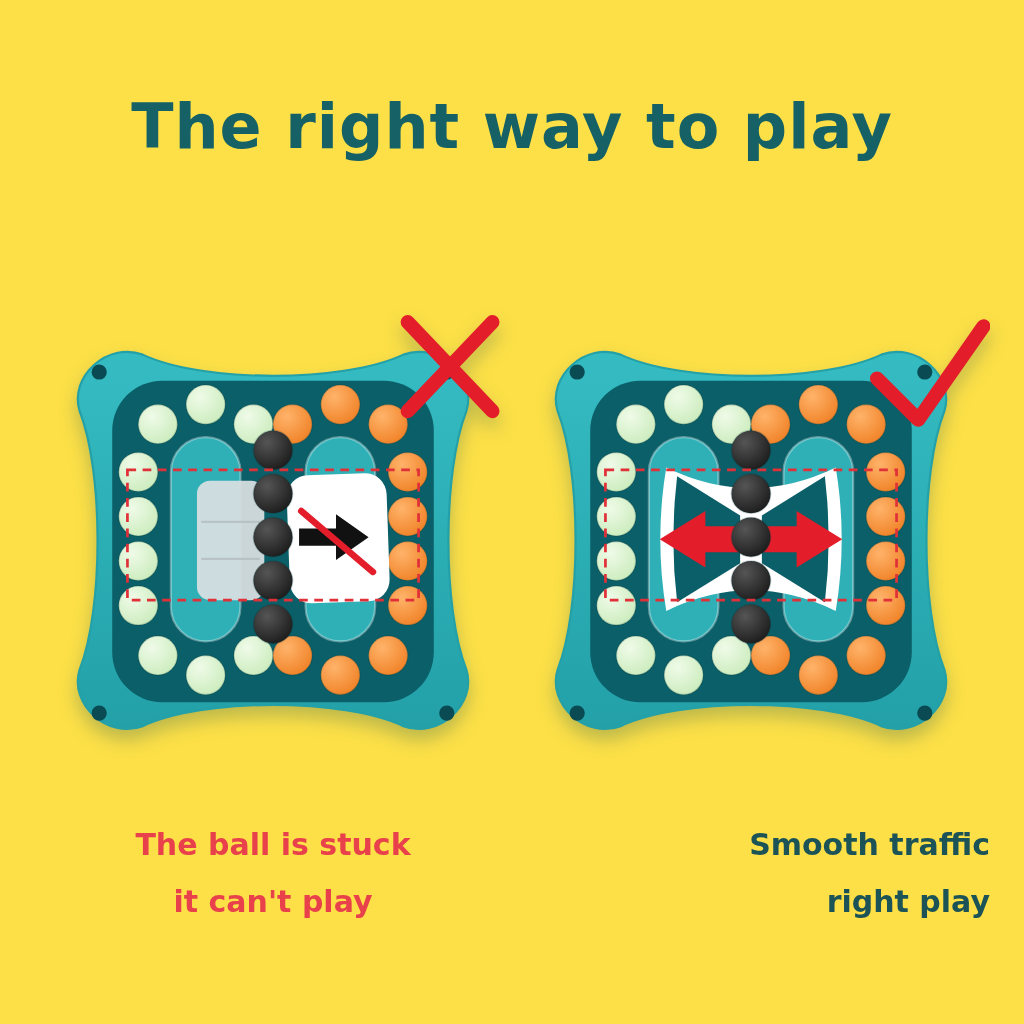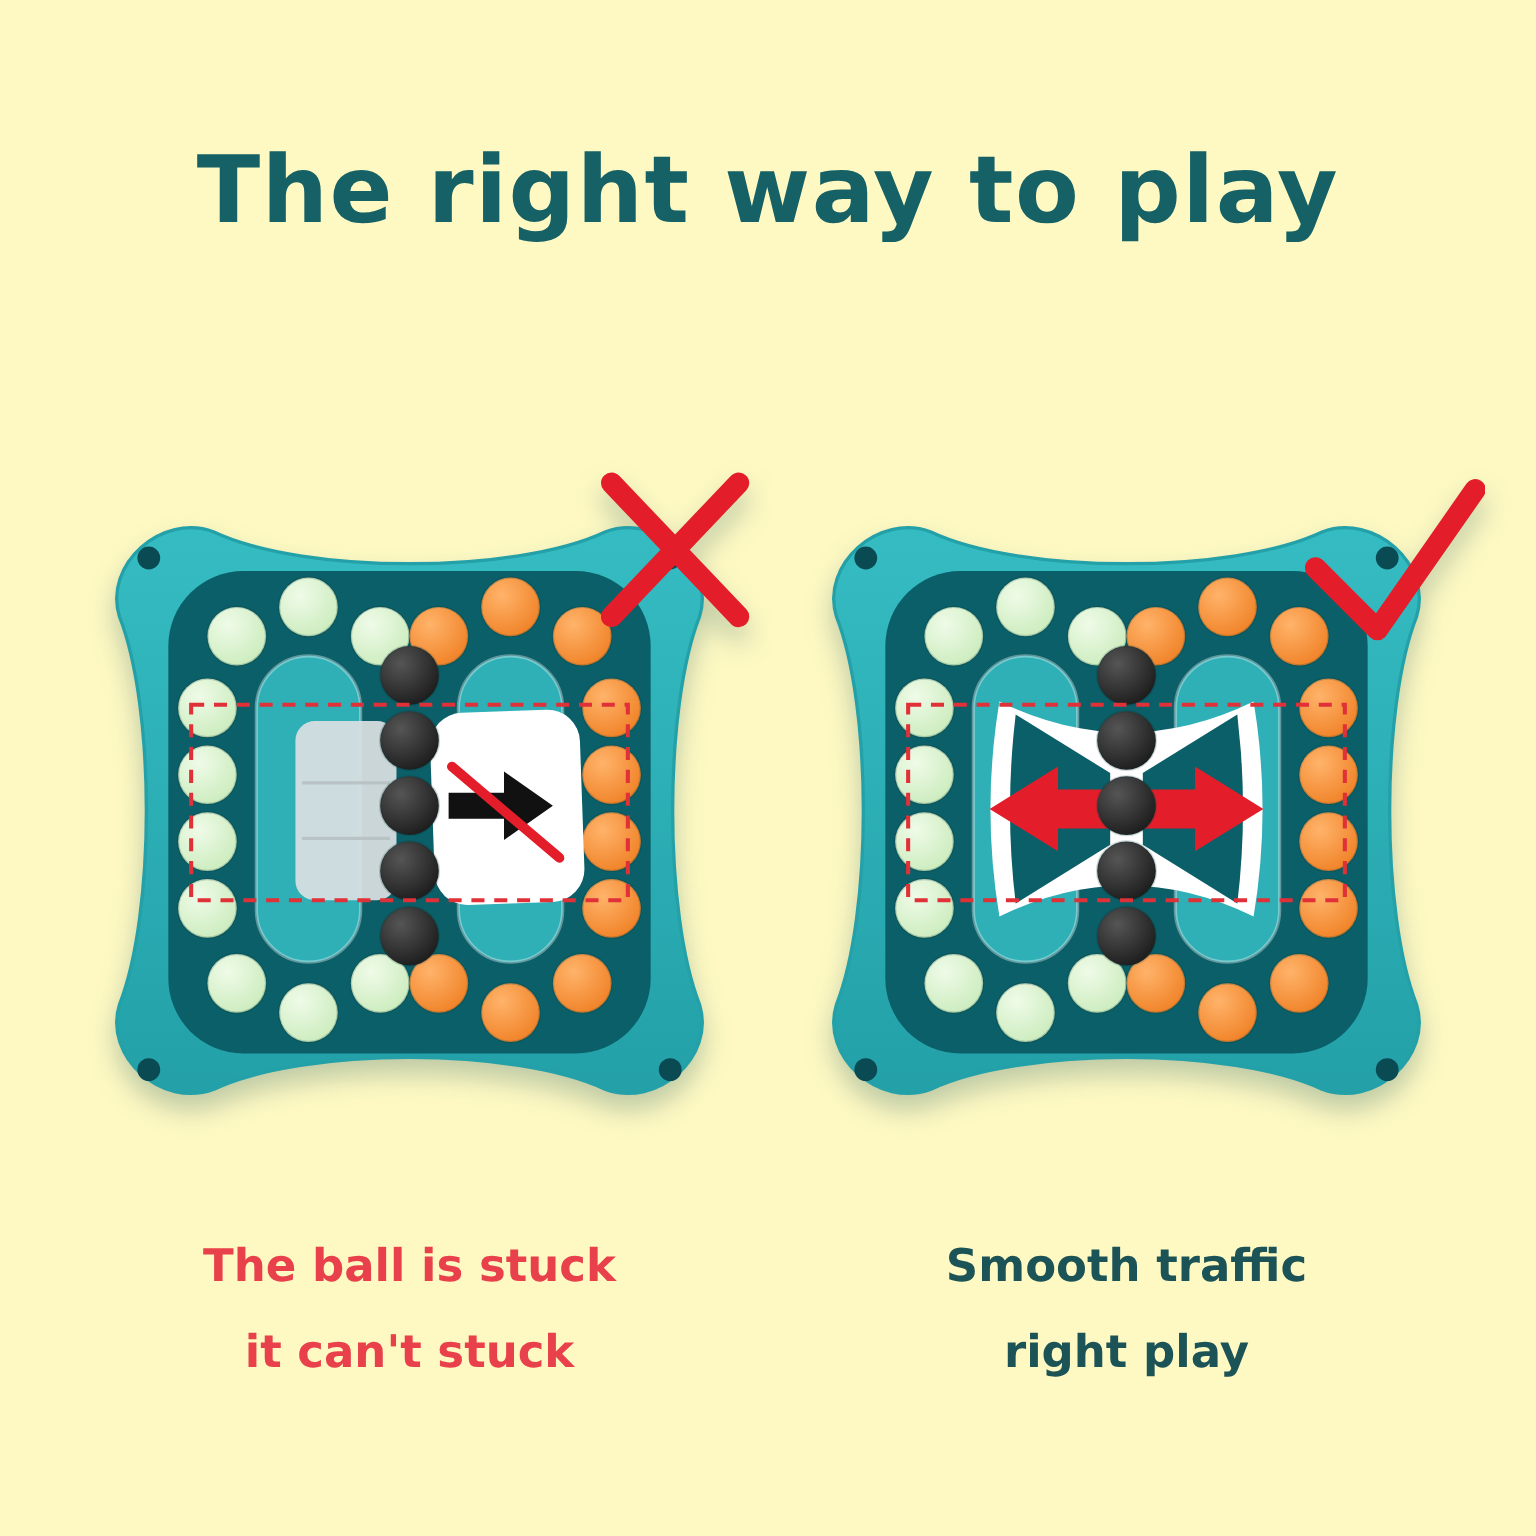--- a/index.html
+++ b/index.html
@@ -8,21 +8,21 @@
     background: #ffffff;
     font-family: "DejaVu Sans", "Liberation Sans", sans-serif;
   }
   .page {
     position: relative;
     width: 1024px;
     height: 1024px;
     overflow: hidden;
     box-sizing: border-box;
     padding-top: 90px;
-    background: #fef9c3;
+    background: #fde047;
   }
   .title {
     margin: 0;
     text-align: center;
     font-size: 62px;
     font-weight: 700;
     letter-spacing: 1px;
     color: var(--title-color, #156165);
   }
   .figures {
@@ -38,21 +38,21 @@
     filter: drop-shadow(0 10px 9px rgba(20, 80, 85, 0.28));
   }
   figcaption {
     margin-top: 40px;
     text-align: center;
     font-size: 30px;
     font-weight: 700;
     line-height: 1.9;
   }
   .cap-red  { color: var(--caption-red, #e8414b); }
-  .cap-teal { color: var(--caption-teal, #1c5356); }
+  .cap-teal { color: var(--caption-teal, #1c5356); text-align: right; }
 
   .toy-body   { fill: url(#gradBody); stroke: var(--body-dark, #1e979e); stroke-width: 2; }
   .screw      { fill: var(--screw, #0a4a53); }
   .panel      { fill: var(--panel, #0b5f68); }
   .island     { fill: var(--island, #2fb0b6); stroke: rgba(255,255,255,0.35); stroke-width: 2; }
   .bead       { stroke: rgba(8,55,55,0.20); stroke-width: 1.5; }
   .bead-green { fill: url(#gradGreen); }
   .bead-orange{ fill: url(#gradOrange); }
   .bead-black { fill: url(#gradBlack); }
   .dash-guide { fill: none; stroke: var(--dashed-red, #e03038); stroke-width: 2.5; stroke-dasharray: 8 6; }
@@ -156,21 +156,21 @@
         </g>
         <use href="#black-column"></use>
         <use href="#dash-guide"></use>
         <g class="mark">
           <line x1="344" y1="12" x2="422" y2="94"></line>
           <line x1="422" y1="12" x2="344" y2="94"></line>
         </g>
       </svg>
       <figcaption class="cap-red">
         <div>The ball is stuck</div>
-        <div>it can't stuck</div>
+        <div>it can't play</div>
       </figcaption>
     </figure>
 
     <figure>
       <svg class="toy-svg" viewBox="0 0 440 430">
         <use href="#toy-base"></use>
         <g>
           <path class="white-part" d="M 142 146 Q 220 184 298 146 Q 309 212 298 278 Q 220 240 142 278 Q 131 212 142 146 Z"></path>
           <path class="wing" d="M 152 154 L 210 190 L 210 234 L 152 270 Q 145 212 152 154 Z"></path>
           <path class="wing" d="M 288 154 L 230 190 L 230 234 L 288 270 Q 295 212 288 154 Z"></path>

